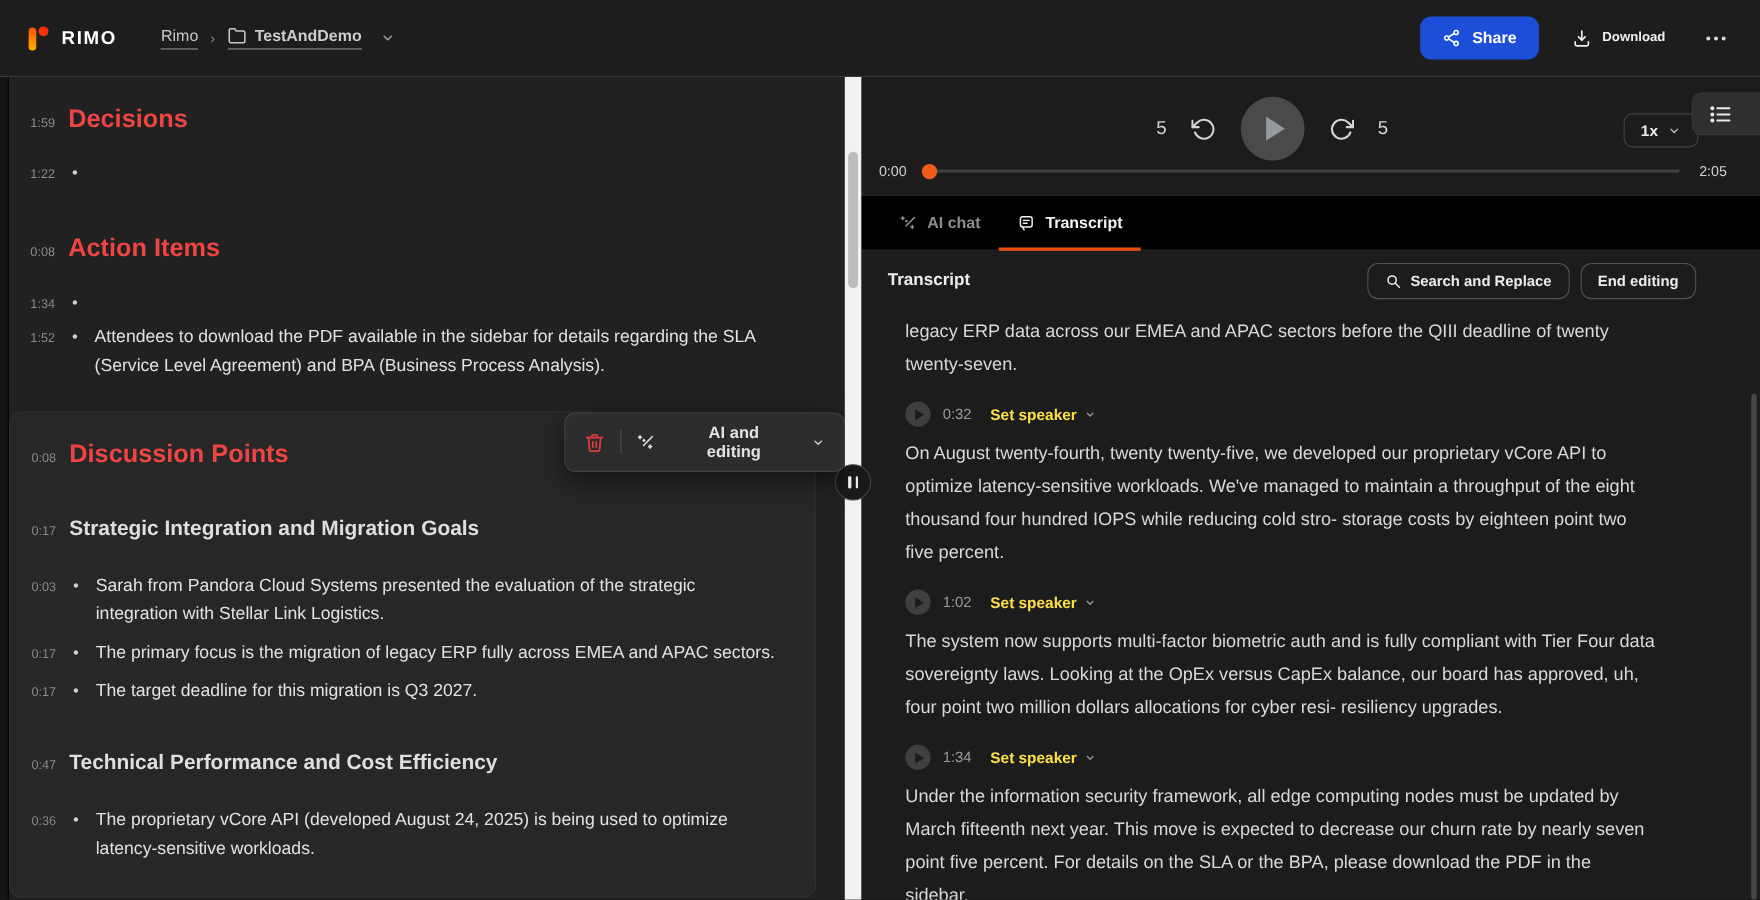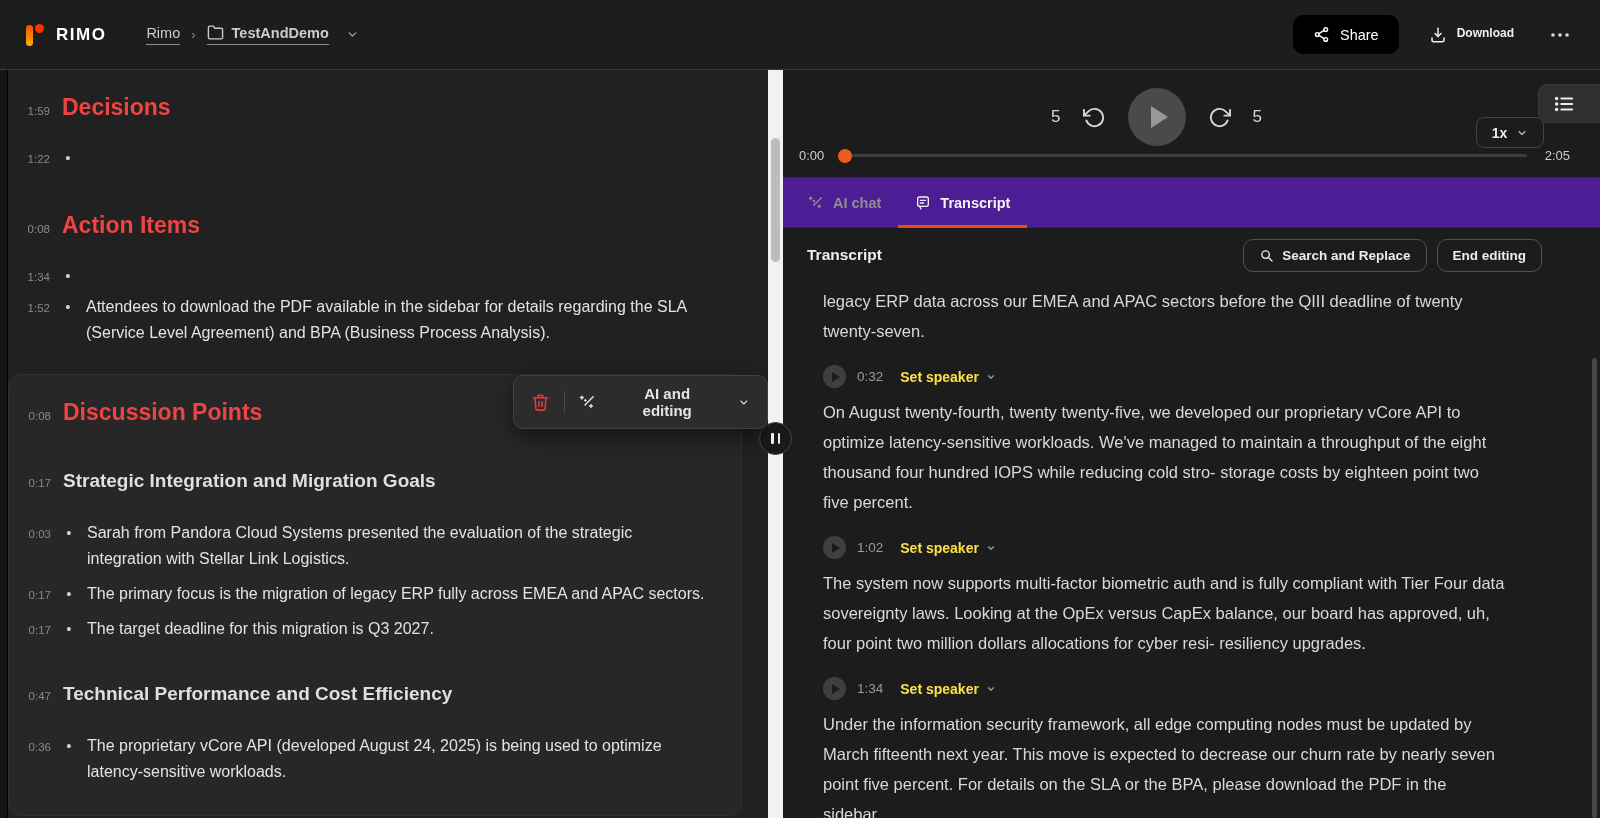--- a/index.html
+++ b/index.html
@@ -23,21 +23,21 @@
   .logo-bar { position: absolute; left: 2px; top: 3px; width: 7px; height: 21px; border-radius: 4px;
     background: linear-gradient(180deg, #ff4d00 0%, #ffb000 100%); }
   .logo-dot { position: absolute; left: 11px; top: 2px; width: 9px; height: 9px; border-radius: 50%; background: #ff3000; }
   .logo-text { color: #ffffff; font-weight: 700; font-size: 17px; letter-spacing: 1.5px; }
   .breadcrumb { margin-left: 40px; display: flex; align-items: center; gap: 11px; font-size: 14.5px; color: #cccccc; }
   .bc-link { border-bottom: 1px solid #8d8d8d; padding-bottom: 3px; cursor: pointer; }
   .bc-sep { color: #8d8d8d; font-size: 13px; }
   .bc-folder { display: flex; align-items: center; gap: 8px; border-bottom: 1px solid #8d8d8d; padding-bottom: 3px; font-weight: 600; cursor: pointer; }
   .bc-caret { margin-left: 6px; }
   .topbar-actions { margin-left: auto; display: flex; align-items: center; gap: 30px; }
-  .share-btn { background: #000000; color: #fff; font-weight: 400; font-size: 14.5px;
+  .share-btn { background: #1d4ed8; color: #fff; font-weight: 700; font-size: 14.5px;
     padding: 11px 20px; border-radius: 10px; display: flex; align-items: center; gap: 10px; border: none; cursor: pointer; }
   .download-btn { background: none; border: none; color: #f0f0f0; font-weight: 700; font-size: 12px;
     display: flex; align-items: flex-start; gap: 10px; cursor: pointer; font-family: inherit; }
   .more-btn { background: none; border: none; cursor: pointer; padding: 6px; }
 
   
   .notes-panel {
     position: absolute; left: 0; top: 70px; width: 768px; bottom: 0;
     background: #212121; overflow: hidden;
   }
@@ -84,33 +84,33 @@
   
   .right-panel { position: absolute; left: 783px; right: 0; top: 70px; bottom: 0; background: #1c1c1c; }
 
   .player { position: relative; height: 108px; border-bottom: 1px solid #2d2d2d; }
   .controls { position: absolute; left: 0; right: 0; top: 18px; display: flex; align-items: center; justify-content: center; gap: 20px; transform: translateX(-35px); }
   .skip-num { color: #d6d6d6; font-size: 17px; }
   .icon-btn { background: none; border: none; cursor: pointer; padding: 2px; }
   .play-btn { width: 58px; height: 58px; border-radius: 50%; background: #4a4a4a; border: none; cursor: pointer;
     display: flex; align-items: center; justify-content: center; }
   .play-tri { width: 0; height: 0; border-left: 17px solid #96999b; border-top: 11px solid transparent; border-bottom: 11px solid transparent; margin-left: 5px; }
-  .speed-btn { position: absolute; right: 56px; top: 47px; height: 31px; min-width: 68px;
+  .speed-btn { position: absolute; right: 56px; top: 33px; height: 31px; min-width: 68px;
     border: 1px solid #424242; border-radius: 8px; background: none; cursor: pointer;
     display: flex; align-items: center; justify-content: center; gap: 9px; padding: 0 11px; }
   .speed-label { color: #ededed; font-weight: 700; font-size: 14px; }
   .list-btn { position: absolute; right: -10px; top: 14px; width: 72px; height: 39px; background: #2f2f2f;
     border: 1px solid #3a3a3a; border-radius: 9px; cursor: pointer; display: flex; align-items: center; padding-left: 14px; }
   .timeline { position: absolute; left: 16px; right: 30px; top: 78px; display: flex; align-items: center; gap: 14px; }
   .time-label { color: #cfcfcf; font-size: 13px; flex: none; }
   .track-wrap { flex: 1; display: flex; align-items: center; position: relative; height: 14px; cursor: pointer; margin-right: 4px; }
   .track { position: absolute; left: 0; right: 0; height: 3px; background: #3d3d3d; border-radius: 2px; }
   .playhead { position: absolute; left: 0; width: 14px; height: 14px; border-radius: 50%; background: #f05c1c; cursor: pointer; }
 
-  .tabbar { height: 50px; display: flex; align-items: stretch; padding-left: 8px; border-bottom: 1px solid #2d2d2d; background: #4c1d95; }
+  .tabbar { height: 50px; display: flex; align-items: stretch; padding-left: 18px; border-bottom: 1px solid #2d2d2d; background: #000000; }
   .tab { position: relative; display: flex; align-items: center; gap: 9px; padding: 0 17px; cursor: pointer; font-size: 14.5px; font-weight: 600; color: #8e8e8e; background: none; border: none; font-family: inherit; }
   .tab.active { color: #f2f2f2; }
   .tab.active::after { content: ""; position: absolute; left: 0; right: 0; bottom: -1px; height: 3px; background: #e8500f; }
 
   .t-header { height: 54px; display: flex; align-items: center; padding: 0 58px 0 24px; }
   .t-title { font-size: 15.5px; font-weight: 700; color: #ededed; }
   .t-actions { margin-left: auto; display: flex; gap: 10px; }
   .pill { border: 1px solid #515151; border-radius: 10px; padding: 8px 15px; background: none; cursor: pointer;
     color: #ececec; font-weight: 700; font-size: 13.5px; display: flex; align-items: center; gap: 8px; font-family: inherit; }
 

